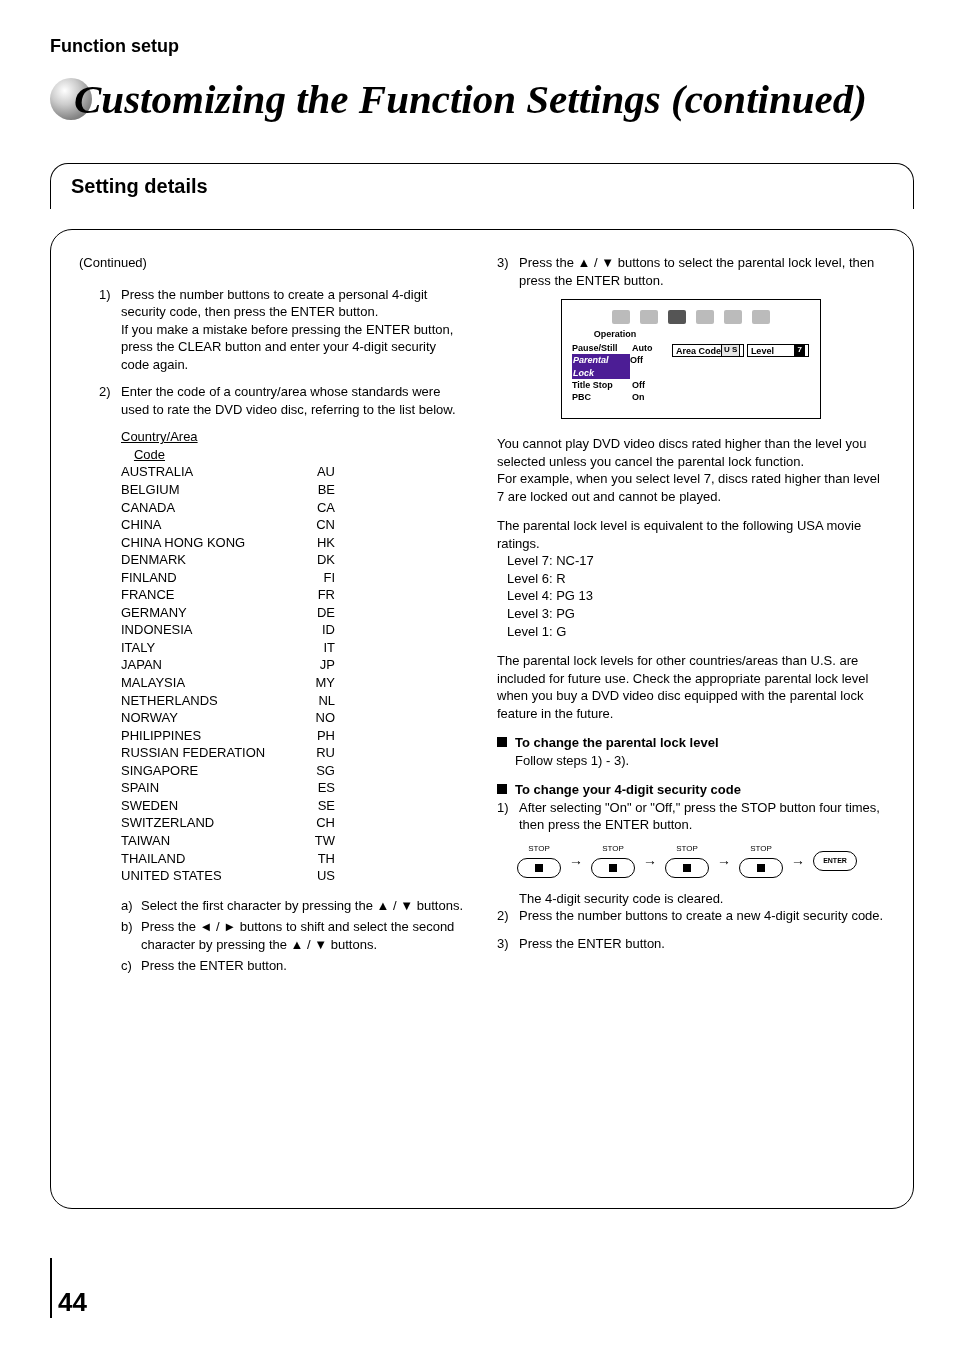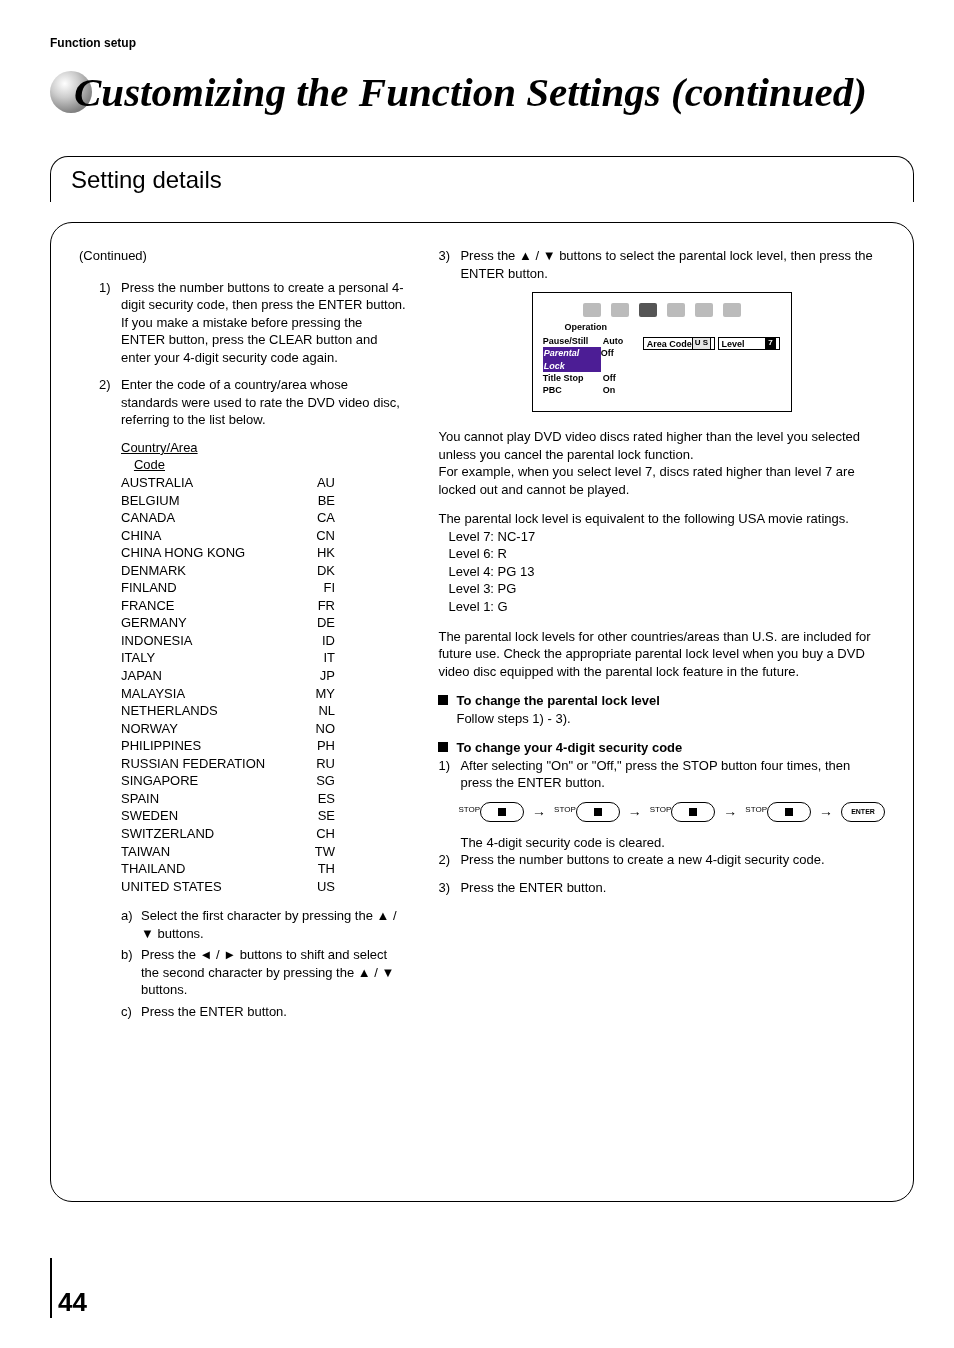--- a/index.html
+++ b/index.html
@@ -5,40 +5,40 @@
   * { box-sizing: border-box; margin: 0; padding: 0; }
   body {
     width: 954px;
     height: 1348px;
     background: #fff;
     font-family: Arial, Helvetica, sans-serif;
     color: #000;
     position: relative;
     padding: 36px 40px 40px 50px;
   }
-  .header-sec { font-size: 12px; font-weight: bold; margin-bottom: 18px; }
+  .header-sec { font-size: 18px; font-weight: bold; margin-bottom: 18px; }
   .title-wrap { display: flex; align-items: center; margin-bottom: 40px; }
   .orb {
     width: 42px; height: 42px; border-radius: 50%;
     background: radial-gradient(circle at 35% 30%, #ffffff 0%, #cccccc 35%, #888 70%, #555 100%);
     margin-right: 0px; flex-shrink: 0;
   }
   .main-title {
     font-family: "Times New Roman", Times, serif;
     font-size: 41px; font-style: italic; font-weight: bold;
     margin-left: -18px; position: relative; z-index: 2;
   }
   .section-band {
     border: 1px solid #000;
     border-radius: 18px 18px 0 0;
     border-bottom: none;
     height: 46px;
     display: flex; align-items: center;
     padding-left: 20px;
-    font-size: 24px; font-weight: normal;
+    font-size: 20px; font-weight: bold;
     margin-bottom: 20px;
     width: 100%;
     position: relative;
   }
   .section-band::after {
     content:"";
     position:absolute;
     left:0; right:0; bottom:-1px;
     height:1px; background:#fff;
   }
@@ -83,21 +83,21 @@
   .ss-menu .sel { background:#4c1d95; color:#fff; padding:0 1px; display:inline-block; width:58px;font-style:italic;}
   .ss-right { font-size:9px; margin-top:16px; }
   .ss-right .rbox { border:1px solid #000; display:inline-flex; min-width:62px; height:13px; align-items:center; padding:0 3px; margin-bottom:4px; font-weight:bold;}
   .ss-right .rbox .rval { margin-left:auto; border:1px solid #000; padding:0 2px; font-size:8px; background:#e5e5e5; color:#000;}
   .ss-right .rbox.lev .rval { background:#000; color:#fff; border:1px solid #000;}
   .para { margin-bottom: 12px; }
   .blk-bullet { display:flex; align-items:baseline; gap:8px; margin-top:6px; }
   .blk-bullet .sq { width:10px; height:10px; background:#000; display:inline-block; margin-top:3px; flex-shrink:0;}
   .blk-bullet .bt { font-weight:bold; }
   .stop-seq { display:flex; align-items:center; gap:8px; margin:10px 0 12px 20px; }
-  .stop-btn { display:flex; flex-direction:row; align-items:center; }
+  .stop-btn { display:flex; flex-direction:column; align-items:center; }
   .stop-btn .lbl { font-size:8px; margin-bottom:3px; }
   .stop-btn .oval { width:44px; height:20px; border:1px solid #000; border-radius:10px; display:flex; align-items:center; justify-content:center; }
   .stop-btn .oval .sqr { width:8px; height:8px; background:#000; }
   .enter-btn .oval { width:44px; height:20px; border:1px solid #000; border-radius:10px; display:flex; align-items:center; justify-content:center; font-size:7px; font-weight:bold;}
   .arrow { font-size:14px; }
   .page-num {
     position:absolute; left:50px; bottom:30px;
     font-size:26px; font-weight:bold;
     border-left: 2px solid #000;
     padding-left: 6px;

